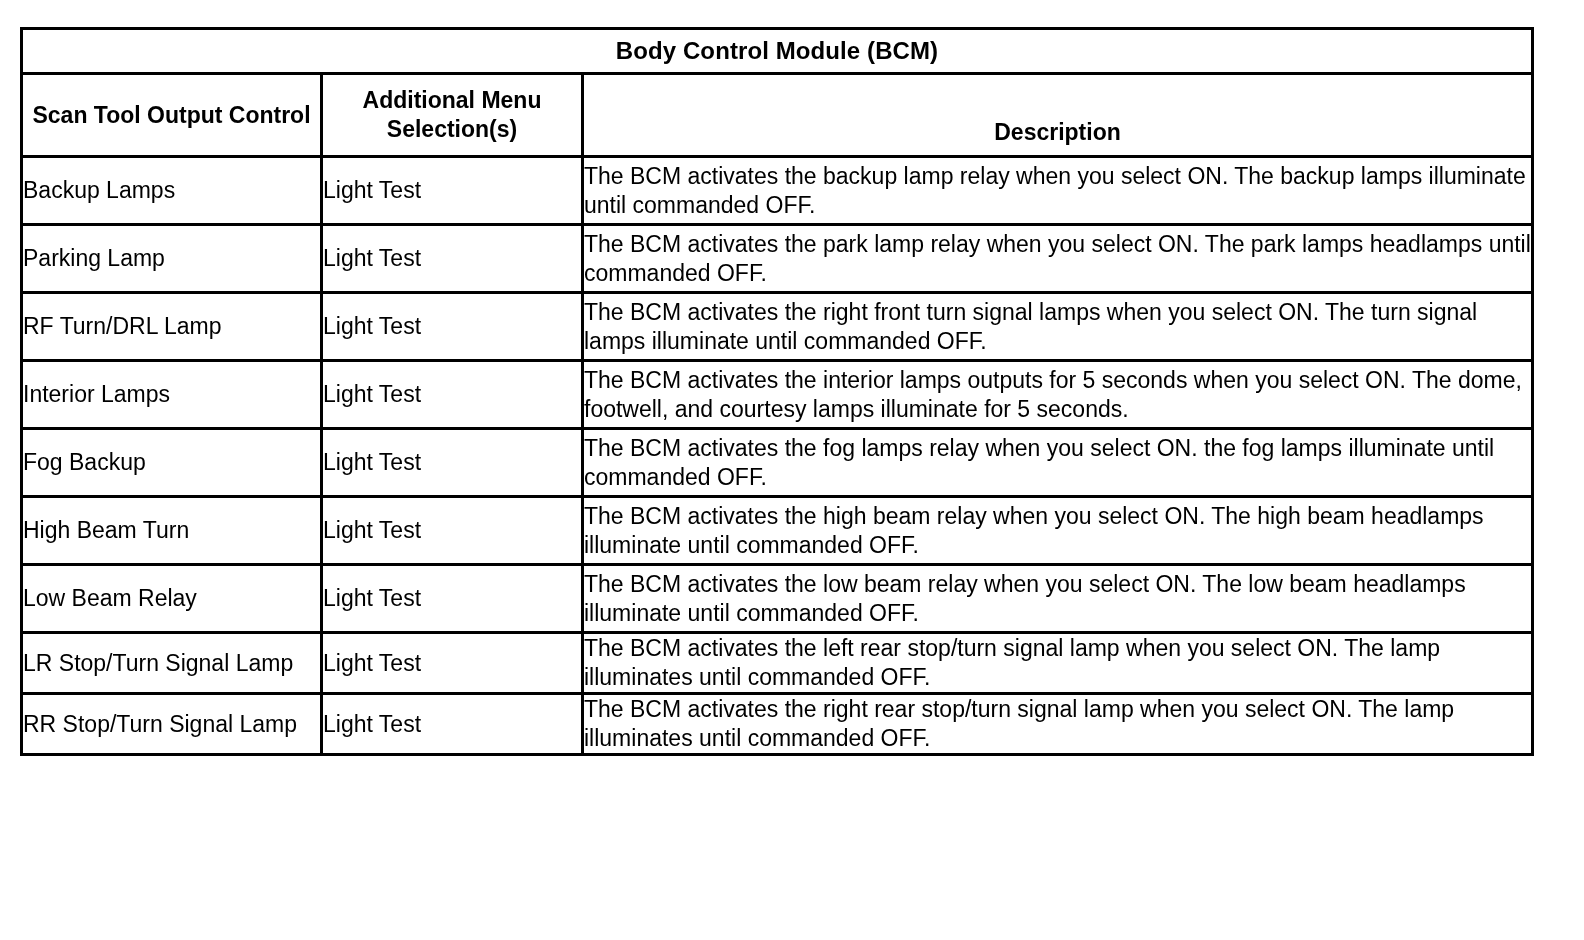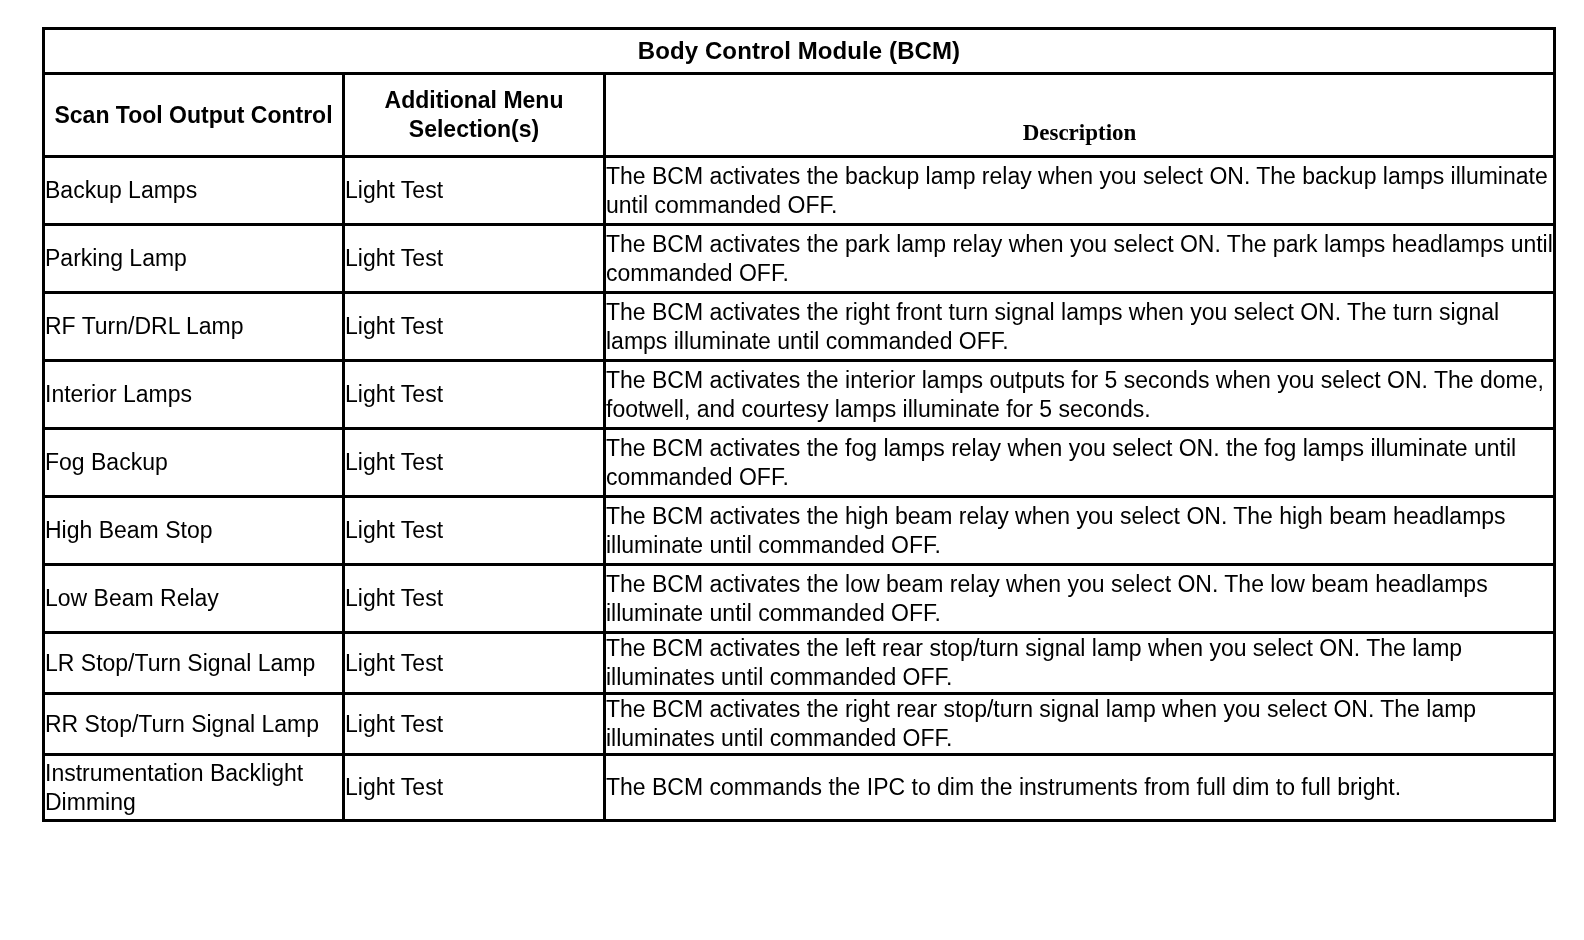--- a/index.html
+++ b/index.html
@@ -17,21 +17,21 @@
 
   .page {
     position: relative;
     width: 1584px;
     height: 940px;
     background: #ffffff;
   }
 
   .table-wrap {
     position: absolute;
-    left: 42px;
+    left: 20px;
     top: 27px;
     width: 1511px;
   }
 
   table.bcm-table {
     border-collapse: collapse;
     table-layout: fixed;
     width: 1511px;
     background: #ffffff;
   }
@@ -64,21 +64,20 @@
     text-align: center;
     font-weight: bold;
     font-size: 23px;
     line-height: 29px;
     height: 72px;
     padding: 4px 6px;
   }
   .hdr-cell.desc {
     vertical-align: bottom;
     padding-bottom: 8px;
-    font-family: Liberation Serif, serif;
   }
 
   
   .ctrl-cell {
     font-size: 23px;
     line-height: 29px;
     padding: 4px 6px 4px 8px;
     vertical-align: middle;
   }
   .menu-cell {
@@ -146,21 +145,21 @@
           <td class="desc-cell">The BCM activates the interior lamps outputs for 5 seconds when you select ON. The dome, footwell, and courtesy lamps illuminate for 5 seconds.</td>
         </tr>
 
         <tr class="data-row">
           <td class="ctrl-cell">Fog Backup</td>
           <td class="menu-cell">Light Test</td>
           <td class="desc-cell">The BCM activates the fog lamps relay when you select ON. the fog lamps illuminate until commanded OFF.</td>
         </tr>
 
         <tr class="data-row">
-          <td class="ctrl-cell">High Beam Stop</td>
+          <td class="ctrl-cell">High Beam Turn</td>
           <td class="menu-cell">Light Test</td>
           <td class="desc-cell">The BCM activates the high beam relay when you select ON. The high beam headlamps illuminate until commanded OFF.</td>
         </tr>
 
         <tr class="data-row">
           <td class="ctrl-cell">Low Beam Relay</td>
           <td class="menu-cell">Light Test</td>
           <td class="desc-cell">The BCM activates the low beam relay when you select ON. The low beam headlamps illuminate until commanded OFF.</td>
         </tr>
 
@@ -169,22 +168,17 @@
           <td class="menu-cell">Light Test</td>
           <td class="desc-cell">The BCM activates the left rear stop/turn signal lamp when you select ON. The lamp illuminates until commanded OFF.</td>
         </tr>
 
         <tr class="data-row tall">
           <td class="ctrl-cell">RR Stop/Turn Signal Lamp</td>
           <td class="menu-cell">Light Test</td>
           <td class="desc-cell">The BCM activates the right rear stop/turn signal lamp when you select ON. The lamp illuminates until commanded OFF.</td>
         </tr>
 
-        <tr class="data-row last">
-          <td class="ctrl-cell">Instrumentation Backlight Dimming</td>
-          <td class="menu-cell">Light Test</td>
-          <td class="desc-cell">The BCM commands the IPC to dim the instruments from full dim to full bright.</td>
-        </tr>
 
       </tbody>
     </table>
   </div>
 </div>
 
 </body></html>

